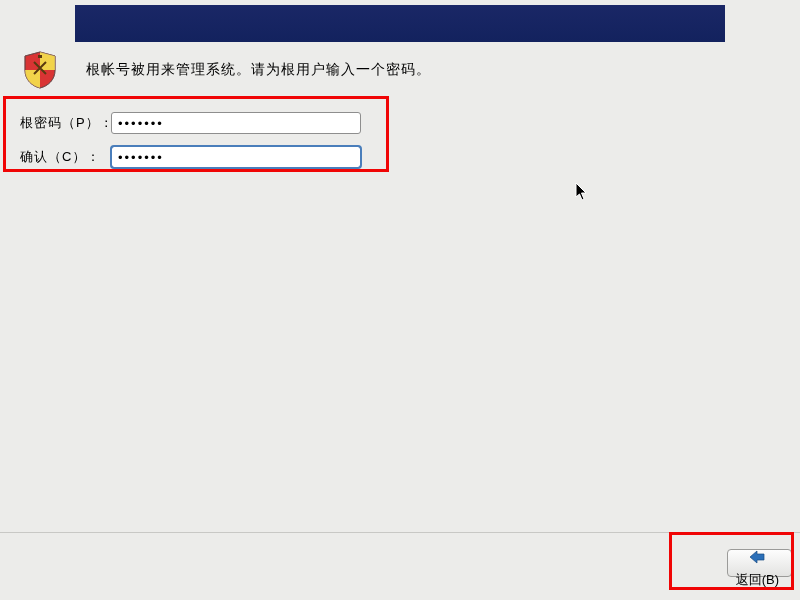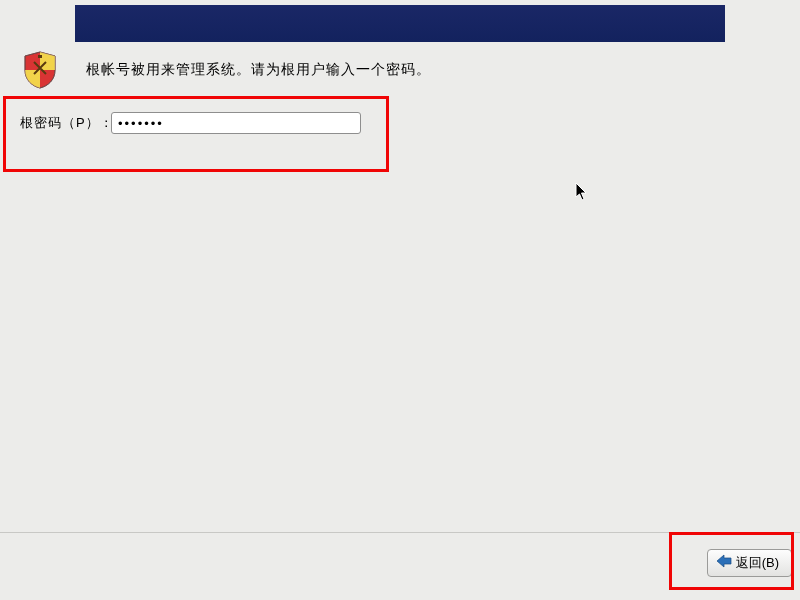--- a/index.html
+++ b/index.html
@@ -96,20 +96,21 @@
       border: 1px solid #9b9b99;
       border-radius: 4px;
       height: 28px;
       padding: 0 12px 0 8px;
       font-size: 13px;
       display: flex;
       align-items: center;
       gap: 4px;
       cursor: pointer;
       font-family: inherit;
+      flex-direction: column;
     }
     .arrow-svg {
       width: 16px;
       height: 14px;
     }
     .red-highlight-next {
       position: absolute;
       right: 6px;
       bottom: 10px;
       width: 125px;
@@ -141,20 +142,24 @@
     </svg>
   </span>
   <span class="desc-text">根帐号被用来管理系统。请为根用户输入一个密码。</span>
 </div>
 
 <div class="red-highlight-form">
   <div class="field-row">
     <span class="field-label">根密码（P）：</span>
     <input type="password" class="pw-input" value="•••••••" style="">
   </div>
+  <div class="field-row">
+    <span class="field-label">确认（C）：</span>
+    <input type="password" class="pw-input focus" value="•••••••" style="">
+  </div>
 </div>
 
 <div class="bottom-bar">
   <button class="nav-button">
     <span>
       <svg class="arrow-svg" viewBox="0 0 16 14">
         <path d="M8 1 L1 7 L8 13 L8 10 L15 10 L15 4 L8 4 Z" fill="#2b6fb8" stroke="#174a82" stroke-width="0.7"></path>
       </svg>
     </span>
     <span>返回(B)</span>

